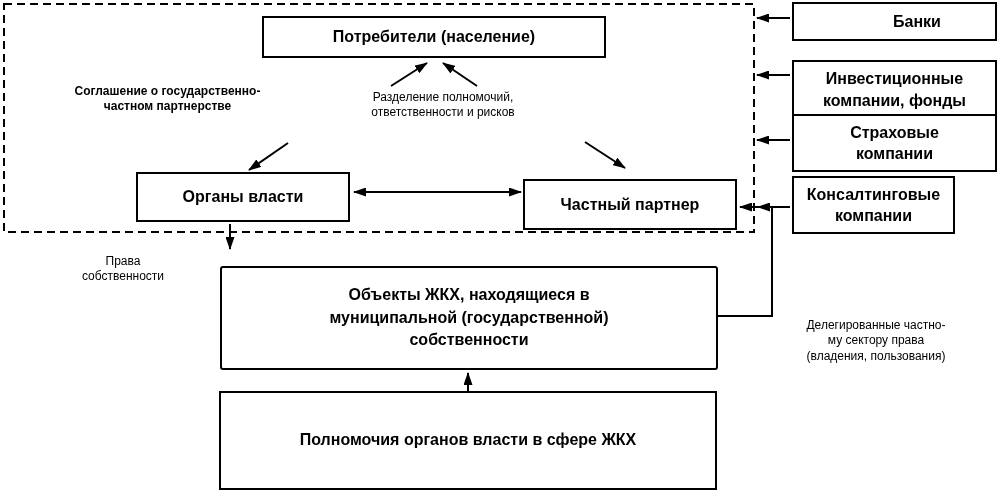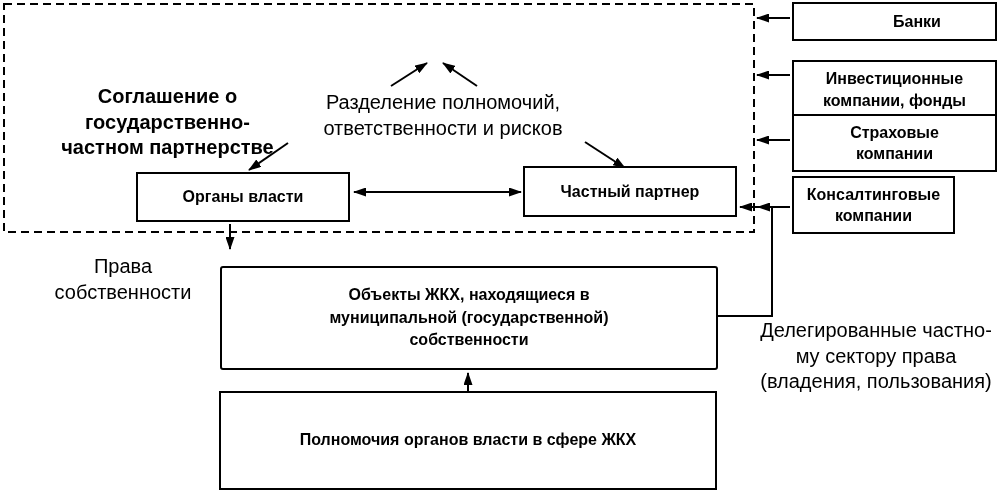--- a/index.html
+++ b/index.html
@@ -29,30 +29,30 @@
     justify-content: center;
     text-align: center;
     font-size: 16px;
     line-height: 1.32;
     font-weight: bold;
     white-space: pre-line;
   }
   .note {
     position: absolute;
     text-align: center;
-    font-size: 20px;
+    font-size: 12px;
     line-height: 1.28;
     white-space: pre-line;
   }
   .bold { font-weight: bold; }
   .reg  { font-weight: normal; }
 
   .consumers  { left: 262px; top: 16px;  width: 344px; height: 42px; }
   .authorities{ left: 136px; top: 172px; width: 214px; height: 50px; }
-  .partner    { left: 523px; top: 166px; width: 214px; height: 51px; text-align: right; }
+  .partner    { left: 523px; top: 179px; width: 214px; height: 51px; text-align: right; }
   .banks      { left: 792px; top: 2px;   width: 205px; height: 39px; padding-left: 45px; }
   .investment { left: 792px; top: 48px;  width: 205px; height: 59px; margin-top: 12px; }
   .insurance  { left: 792px; top: 114px; width: 205px; height: 58px; }
   .consulting { left: 792px; top: 176px; width: 163px; height: 58px; }
   .objects    { left: 220px; top: 266px; width: 498px; height: 104px; border-radius: 3px; line-height: 1.4; }
   .powers     { left: 219px; top: 391px; width: 498px; height: 99px; line-height: 1.38; gap: 12px; }
 
   .agreement  { left: 25px;  top: 84px;  width: 285px; }
   .division   { left: 323px; top: 90px;  width: 240px; }
   .ownership  { left: 48px;  top: 254px; width: 150px; }
@@ -88,20 +88,23 @@
     <line x1="790" y1="18" x2="757" y2="18" stroke="#000000" stroke-width="2" marker-end="url(#arr)"></line>
     <line x1="790" y1="75" x2="757" y2="75" stroke="#000000" stroke-width="2" marker-end="url(#arr)"></line>
     <line x1="790" y1="140" x2="757" y2="140" stroke="#000000" stroke-width="2" marker-end="url(#arr)"></line>
 
     <line x1="790" y1="207" x2="740" y2="207" stroke="#000000" stroke-width="2" marker-end="url(#arr)"></line>
     <line x1="770" y1="207" x2="758" y2="207" stroke="#000000" stroke-width="2" marker-end="url(#arr)"></line>
 
     <polyline points="718,316 772,316 772,208" fill="none" stroke="#000000" stroke-width="2"></polyline>
   </svg>
 
+  <div class="box consumers">
+    <span>Потребители (население)</span>
+  </div>
 
   <div class="box authorities">
     <span>Органы власти</span>
   </div>
 
   <div class="box partner">
     <span>Частный партнер</span>
   </div>
 
   <div class="box banks">

